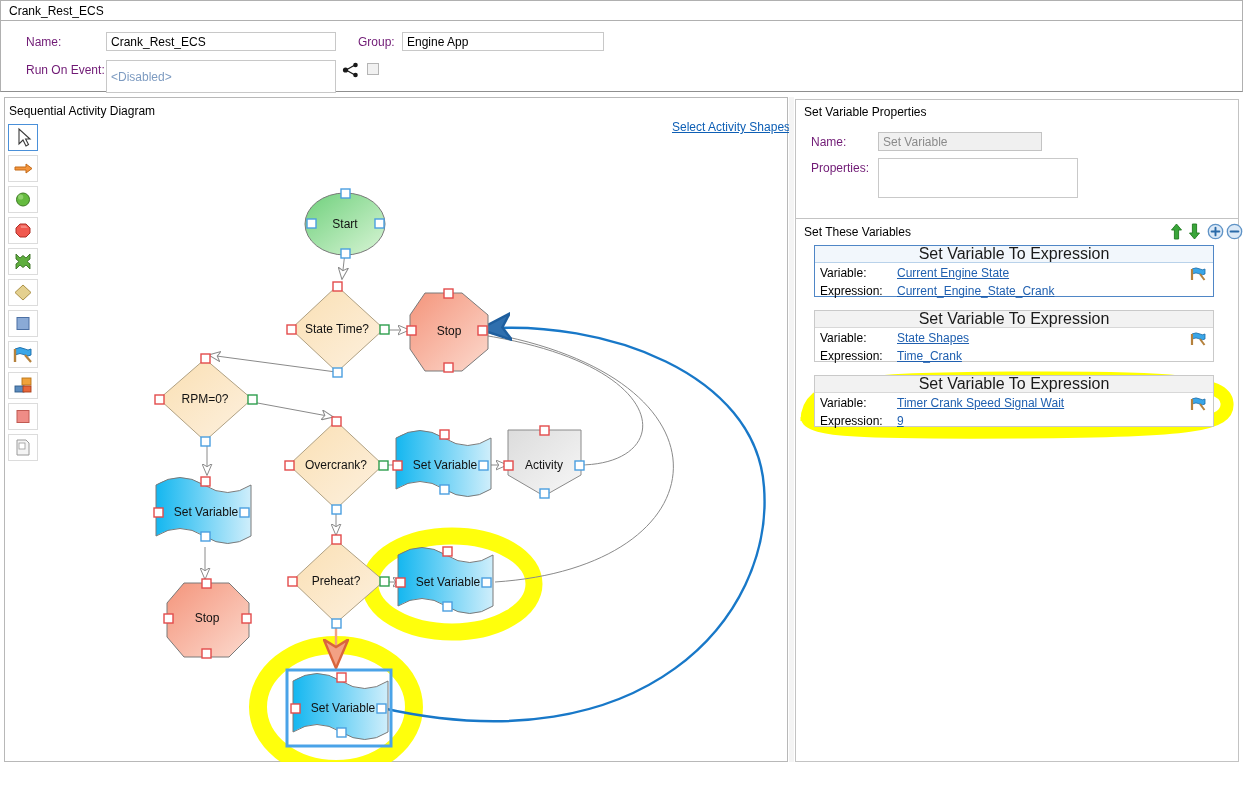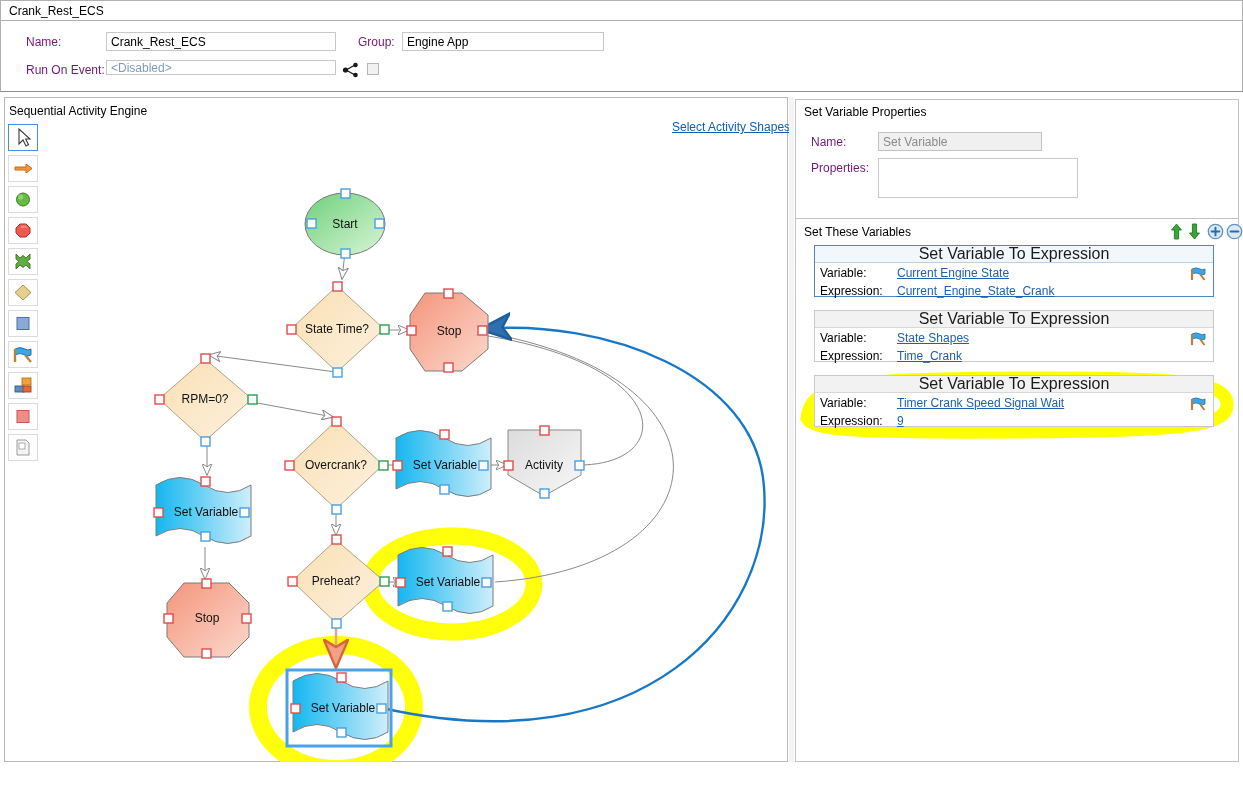--- a/index.html
+++ b/index.html
@@ -134,38 +134,38 @@
 </div>
 
 <div id="header-form" class="abs">
   <span class="f-label" style="left:25px;top:14px;">Name:</span>
   <input class="f-input" style="left: 105px; top: 11px; width: 230px; height: 19px;" value="Crank_Rest_ECS">
 
   <span class="f-label" style="left:357px;top:14px;">Group:</span>
   <input class="f-input" style="left: 401px; top: 11px; width: 202px; height: 19px;" value="Engine App">
 
   <span class="f-label" style="left:25px;top:42px;">Run On Event:</span>
-  <input class="f-input disabled-look" style="left: 105px; top: 39px; width: 230px; height: 15px;" value="&lt;Disabled&gt;">
+  <input class="f-input disabled-look" style="left: 105px; top: 39px; width: 230px; height: 33px;" value="&lt;Disabled&gt;">
 
   <span class="share-icon" style="left:341px;top:41px;">
     <svg width="17" height="16" viewBox="0 0 17 16">
       <line x1="4" y1="8" x2="13" y2="3" stroke="#1a1a1a" stroke-width="1.4"></line>
       <line x1="4" y1="8" x2="13" y2="13" stroke="#1a1a1a" stroke-width="1.4"></line>
       <circle cx="3.5" cy="8" r="2.6" fill="#1a1a1a"></circle>
       <circle cx="13.5" cy="3" r="2.3" fill="#1a1a1a"></circle>
       <circle cx="13.5" cy="13" r="2.3" fill="#1a1a1a"></circle>
     </svg>
   </span>
 
   <span class="chk" style="left:366px;top:42px;"></span>
   <span class="f-label" style="left:383px;top:60px;margin-top:14px;">Auto Create</span>
 </div>
 
 <div id="canvas-panel" class="abs"></div>
-<span id="canvas-header-label" class="abs">Sequential Activity Engine</span>
+<span id="canvas-header-label" class="abs">Sequential Activity Diagram</span>
 <span id="select-shapes-link" class="abs">Select Activity Shapes</span>
 
 <div id="tool-palette" class="abs">
 
   <div class="tool-btn selected">
     <svg width="28" height="25" viewBox="0 0 28 25">
       <path d="M10 4 L10 19 L14 15 L17 21 L19.5 19.6 L16.6 14 L21 14 Z" fill="#ffffff" stroke="#3a3a3a" stroke-width="1.1"></path>
     </svg>
   </div>
 

